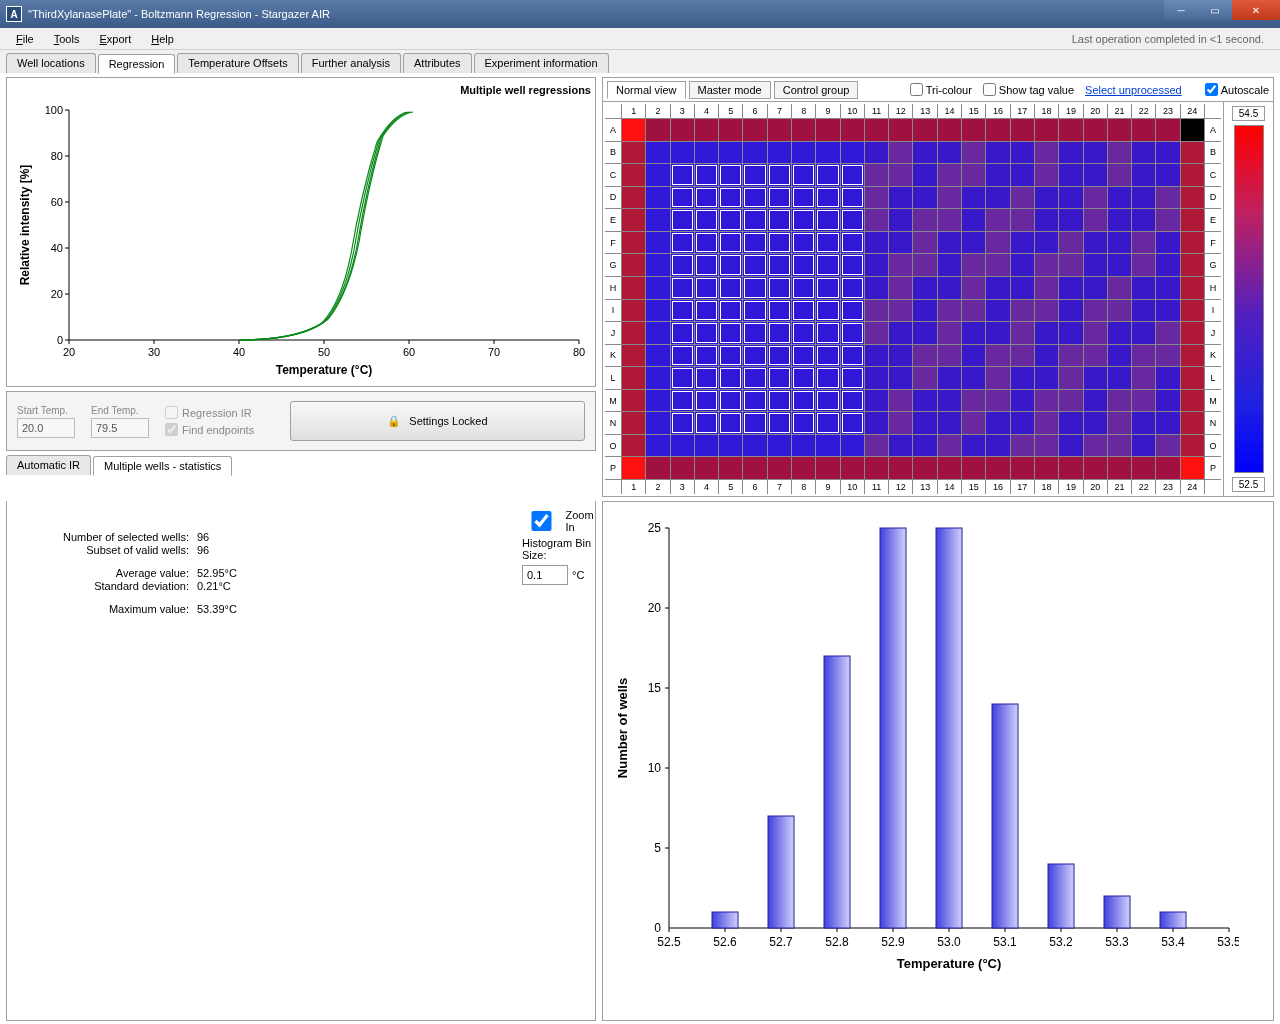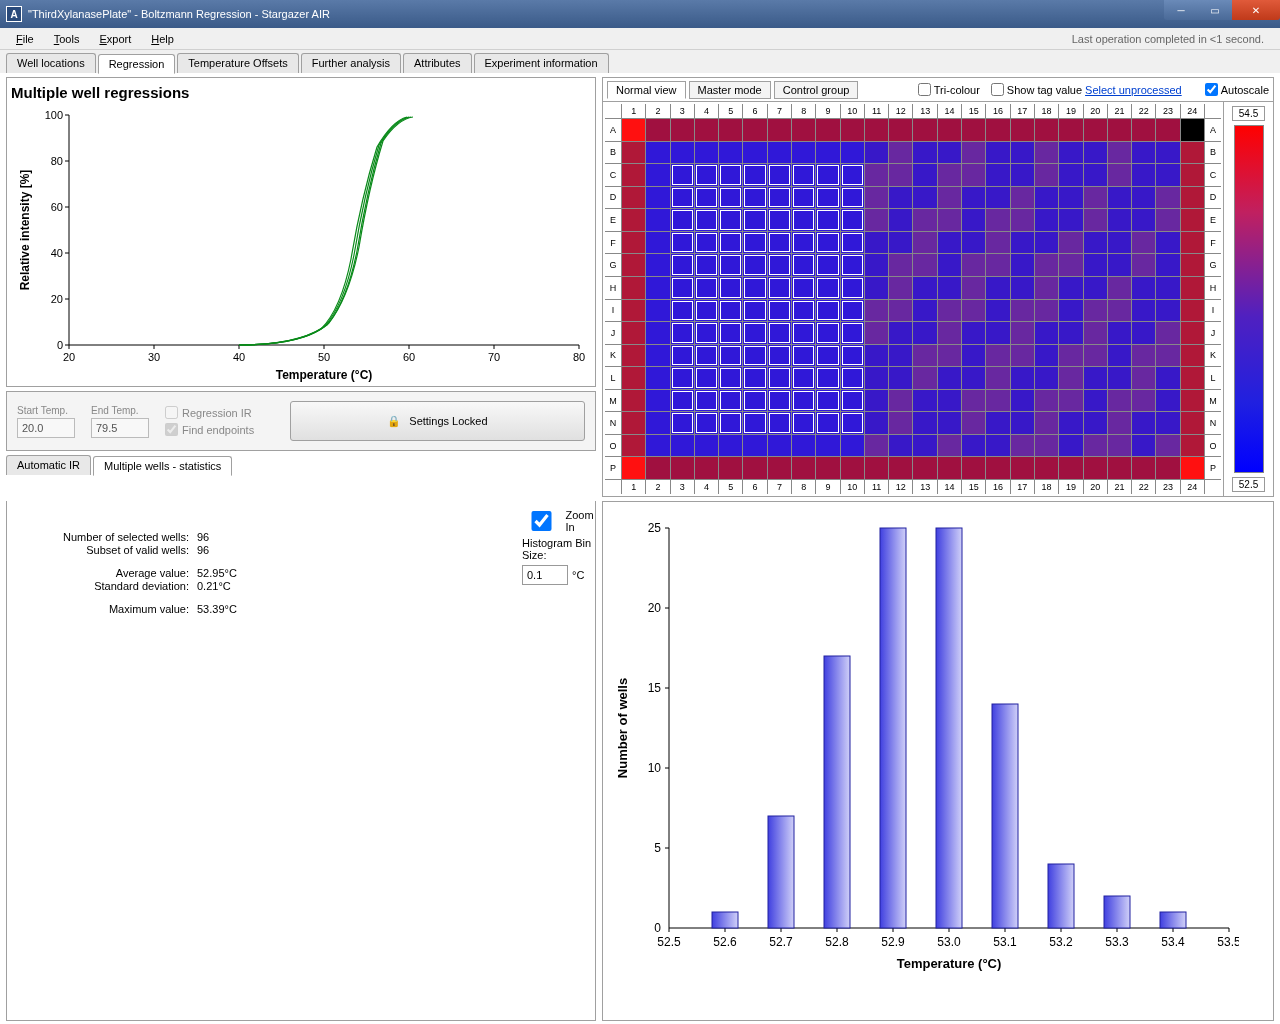--- a/index.html
+++ b/index.html
@@ -27,41 +27,41 @@
 .tab.active { background: #fff; border-bottom: 1px solid #fff; position: relative; top: 1px; }
 
 
 .content { padding: 4px 6px; display: flex; flex-direction: column; gap: 4px; height: calc(100% - 72px); }
 .top-row { display: flex; gap: 6px; height: 420px; }
 .bottom-row { display: flex; gap: 6px; flex: 1; }
 
 
 .left-top { width: 590px; display: flex; flex-direction: column; gap:4px; }
 .chart-box { border: 1px solid #a0a0a0; height: 310px; padding: 4px; position: relative; }
-.chart-title { text-align: left; font-weight: bold; font-size: 15px; margin: 2px 0 4px; }
+.chart-title { text-align: right; font-weight: bold; font-size: 11px; margin: 2px 0 4px; }
 .controls-box { border: 1px solid #a0a0a0; height: 60px; display: flex; align-items: center; padding: 6px 10px; gap: 16px; background: #f4f4f4; }
 .ctrl-col { display: flex; flex-direction: column; gap: 2px; font-size: 10px; color: #888; }
 .ctrl-col input { width: 58px; height: 20px; font-size: 11px; padding: 0 4px; border: 1px solid #bbb; background: #f8f8f8; }
 .chk-col { display: flex; flex-direction: column; gap: 4px; font-size: 11px; }
 .chk-col label { display: flex; align-items: center; gap: 4px; color: #888; }
 .settings-btn { flex: 1; height: 40px; background: linear-gradient(#f8f8f8,#e0e0e0); border: 1px solid #a0a0a0; border-radius: 3px; display: flex; align-items: center; justify-content: center; gap: 8px; margin-left: 20px; }
 .lock-icon { color: #c88a00; }
 
 
 .tabs-row2 { display: flex; }
 .tabs-row2 .tab { font-size: 11px; }
 
 
 .right-top { flex: 1; display: flex; flex-direction: column; }
 .plate-toolbar { height: 24px; display: flex; align-items: center; gap: 3px; padding: 0 4px; border: 1px solid #a0a0a0; border-bottom: none; background: #fff; }
 .plate-toolbar .pbtn { padding: 2px 8px; border: 1px solid #a0a0a0; background: #f4f4f4; font-size: 11px; }
 .plate-toolbar .pbtn.active { background: #fff; border-bottom-color: #fff; }
 .plate-toolbar .spacer { flex: 1; }
 .plate-toolbar label { display: flex; align-items: center; gap: 3px; margin-left: 8px; }
-.plate-toolbar a { color: #0040d0; text-decoration: underline; }
+.plate-toolbar a { color: #0040d0; text-decoration: underline; margin-left: 8px; }
 .plate-wrap { border: 1px solid #a0a0a0; flex: 1; display: flex; }
 .plate-area { flex: 1; position: relative; }
 .colorbar { width: 50px; border-left: 1px solid #a0a0a0; display: flex; flex-direction: column; align-items: center; padding: 4px; }
 .colorbar .cval { border: 1px solid #999; padding: 1px 6px; font-size: 10px; background: #fff; }
 .colorbar .gradient { flex: 1; width: 30px; margin: 4px 0; background: linear-gradient(to bottom, #ff0000 0%, #c02060 25%, #5020c0 55%, #2020e0 80%, #0000ff 100%); border: 1px solid #888; }
 
 
 .plate-grid { position: absolute; inset: 2px; display: grid; grid-template-columns: 16px repeat(24, 1fr) 16px; grid-template-rows: 14px repeat(16, 1fr) 14px; gap: 1px; background: #888; }
 .plate-grid .hdr { background: #fff; display: flex; align-items: center; justify-content: center; font-size: 9px; }
 .plate-grid .cell { background: #4020c0; }

